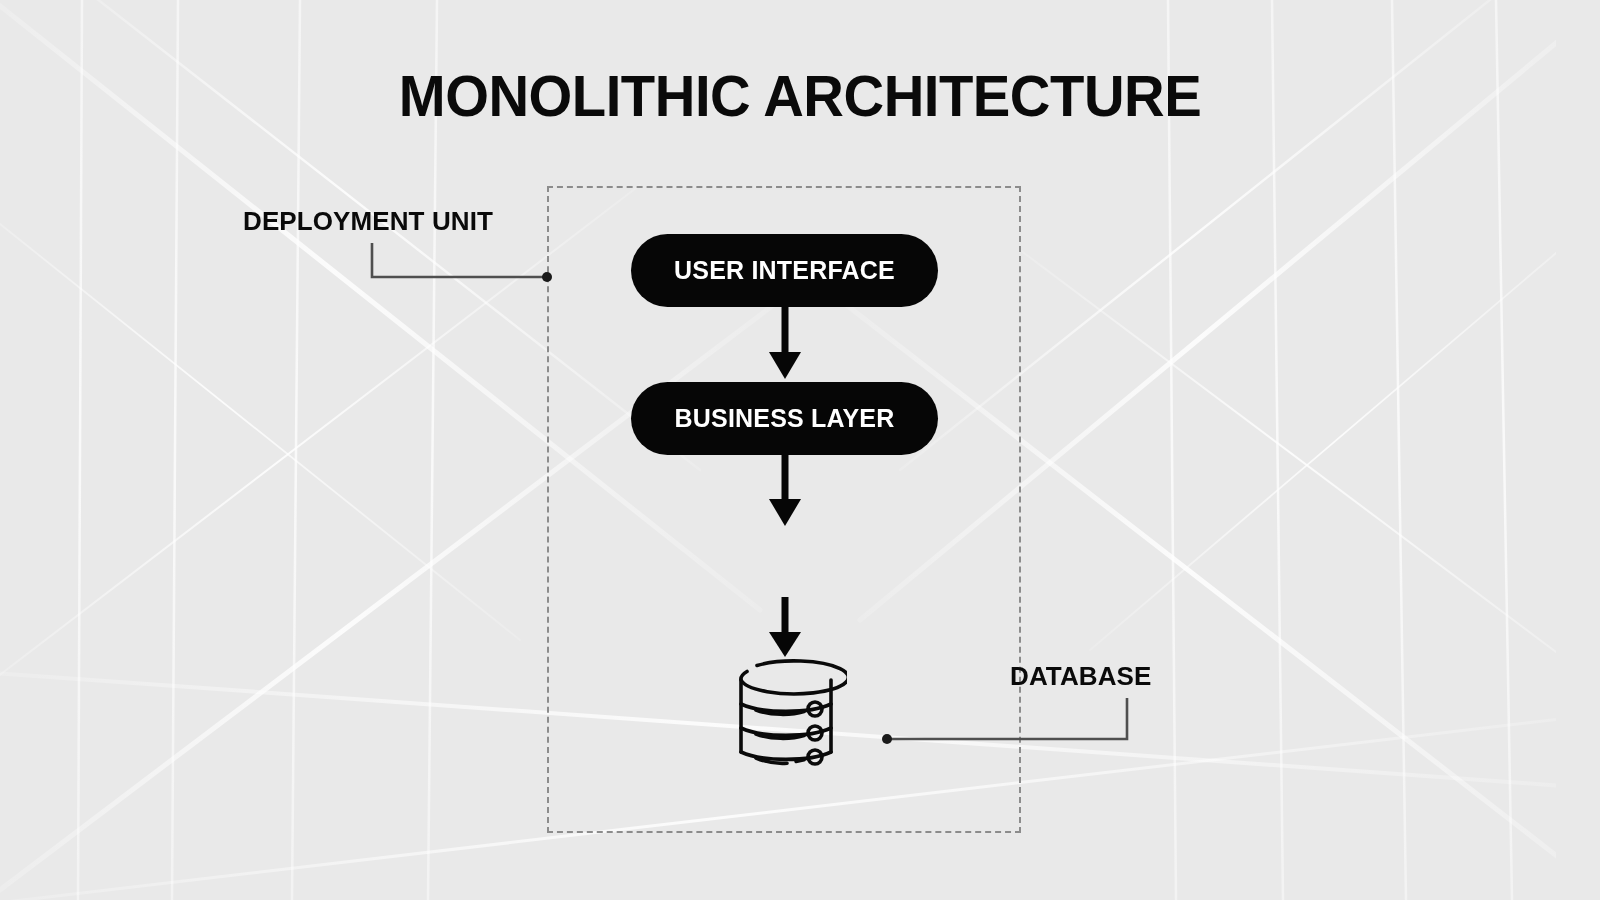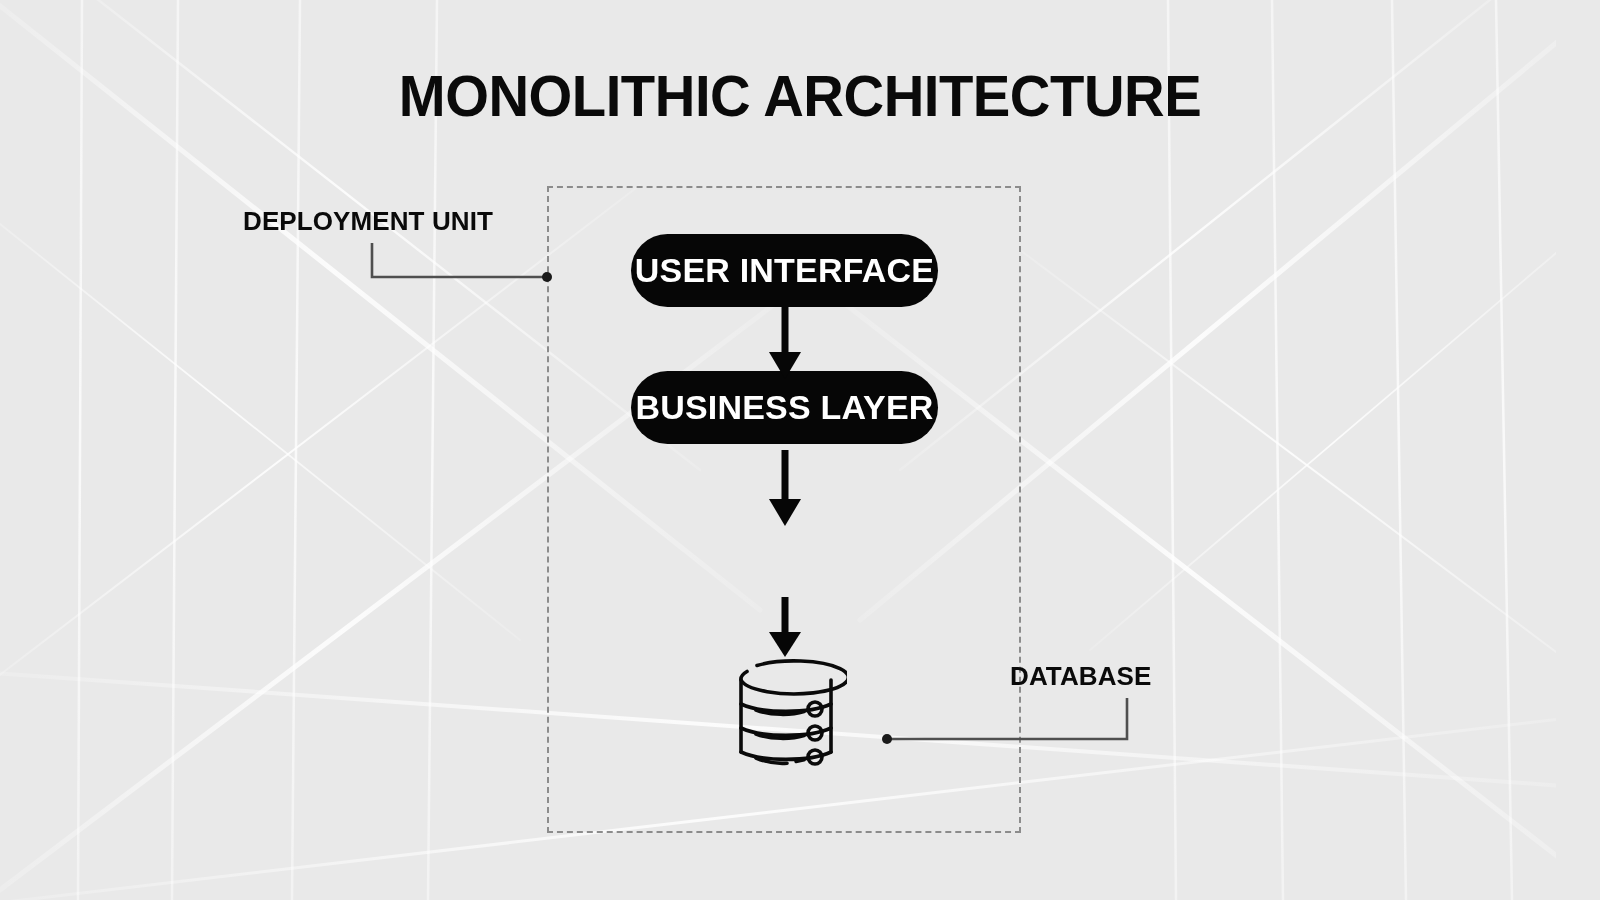--- a/index.html
+++ b/index.html
@@ -67,28 +67,28 @@
     height: 73px;
     background: #060606;
     border-radius: 40px;
     display: flex;
     align-items: center;
     justify-content: center;
     box-sizing: border-box;
   }
   .layer-pill .pill-label {
     color: #ffffff;
-    font-size: 34px;
+    font-size: 25px;
     font-weight: 700;
     letter-spacing: 0.2px;
     white-space: nowrap;
     font-family: "Liberation Sans", sans-serif;
   }
   #pill-0 { top: 234px; }
-  #pill-1 { top: 371px; }
+  #pill-1 { top: 382px; }
   #pill-2 { top: 526px; }
 
   
   .flow-arrow {
     position: absolute;
     left: 765px;
     width: 40px;
   }
   #arrow-0 { top: 305px; height: 76px; }
   #arrow-1 { top: 450px; height: 78px; }

